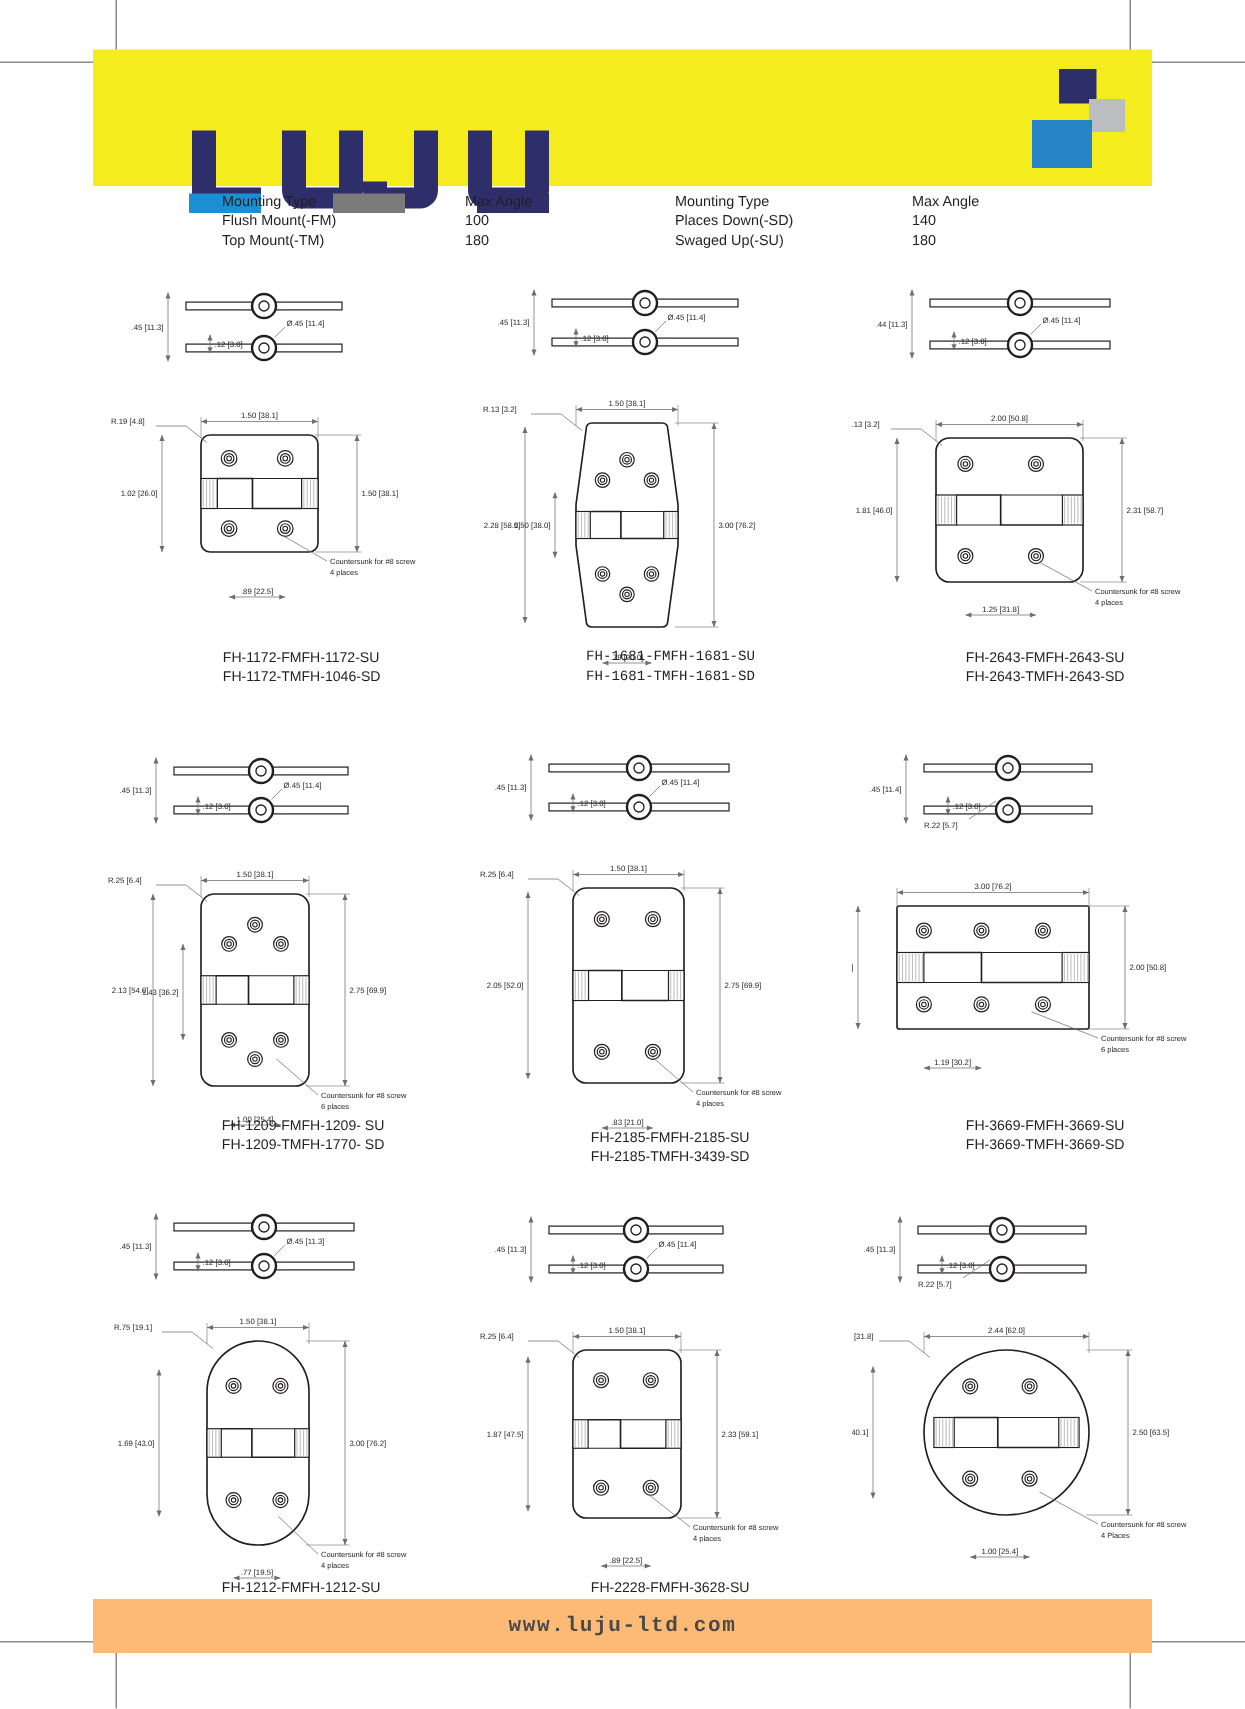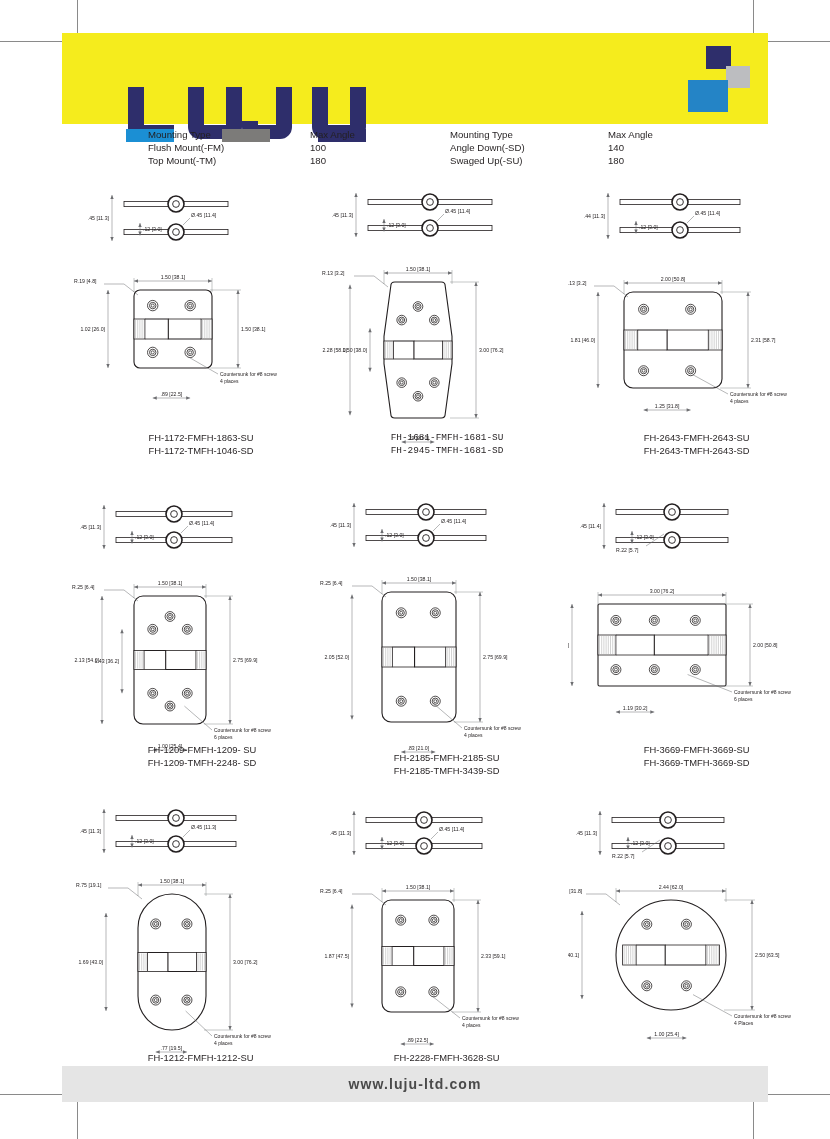--- a/index.html
+++ b/index.html
@@ -50,21 +50,21 @@
   .cell svg{display:block;position:absolute;left:0;top:0;}
 
   .partlabels{position:absolute;left:0;width:258px;text-align:center;
               font-size:9.4px;line-height:12.6px;color:#231f20;}
   .pl-row{white-space:pre;}
   .pl-a{display:inline-block;width:88px;text-align:right;}
   .pl-b{display:inline-block;width:88px;text-align:left;}
 
   
   .footer-band{position:absolute;left:62px;top:1066px;width:706px;height:36px;
-               background:#e5e5e5;}
+               background:#fdba74;font-family:Liberation Mono, monospace;}
   .footer-url{position:absolute;left:0;top:0;width:706px;height:36px;
               display:flex;align-items:center;justify-content:center;
               font-size:14px;font-weight:bold;letter-spacing:1.1px;
               color:#4a4a4a;}
 
   
   text{font-family:"Liberation Sans","DejaVu Sans",sans-serif;fill:#231f20;}
 </style>
 </head>
 <body>
@@ -111,21 +111,21 @@
 <div class="mount-table">
   <div class="mt-row mt-head">
     <span class="mt-c1">Mounting Type</span>
     <span class="mt-c2">Max Angle</span>
     <span class="mt-c3">Mounting Type</span>
     <span class="mt-c4">Max Angle</span>
   </div>
   <div class="mt-row">
     <span class="mt-c1">Flush Mount(-FM)</span>
     <span class="mt-c2">100</span>
-    <span class="mt-c3">Angle Down(-SD)</span>
+    <span class="mt-c3">Places Down(-SD)</span>
     <span class="mt-c4">140</span>
   </div>
   <div class="mt-row">
     <span class="mt-c1">Top Mount(-TM)</span>
     <span class="mt-c2">180</span>
     <span class="mt-c3">Swaged Up(-SU)</span>
     <span class="mt-c4">180</span>
   </div>
 </div>
 
@@ -200,21 +200,21 @@
             <path d="M118.16 216 l-4 -1.7 l0 3.4 Z" fill="#6d6e71"></path>
             <text x="99.44" y="213.8" font-size="5.2" text-anchor="middle" fill="#6d6e71">.89 [22.5]</text>
             <path d="M66 113 L52 102 L32 102" fill="none" stroke="#6d6e71" stroke-width="0.5"></path>
             <text x="2" y="100.5" font-size="5.2" text-anchor="start" fill="#6d6e71">R.19 [4.8]</text>
             <path d="M116.6 175.07999999999998 L146 192" fill="none" stroke="#6d6e71" stroke-width="0.5"></path>
             <text x="148" y="194" font-size="5" text-anchor="start" fill="#6d6e71">Countersunk for #8 screw</text>
             <text x="148" y="201" font-size="5" text-anchor="start" fill="#6d6e71">4 places</text>
           </g>
         </svg>
         <div class="partlabels" style="top: 250px;">
-          <div class="pl-row"><span class="pl-a">FH-1172-FM</span><span class="pl-b">FH-1863-SU</span></div>
+          <div class="pl-row"><span class="pl-a">FH-1172-FM</span><span class="pl-b">FH-1172-SU</span></div>
           <div class="pl-row"><span class="pl-a">FH-1172-TM</span><span class="pl-b">FH-1046-SD</span></div>
         </div>
       </div>
     <div class="cell c1" id="cell1">
         <svg width="258" height="310" viewBox="0 0 258 310">
           <g>
             <rect x="50" y="17.4" width="124" height="5.2" fill="#fff" stroke="#231f20" stroke-width="0.8"></rect>
             <circle cx="112" cy="20" r="8" fill="#fff" stroke="#231f20" stroke-width="1.6"></circle>
             <circle cx="112" cy="20" r="3.36" fill="#fff" stroke="#231f20" stroke-width="0.9"></circle>
             <rect x="50" y="43.4" width="124" height="5.2" fill="#fff" stroke="#231f20" stroke-width="0.8"></rect>
@@ -290,21 +290,21 @@
             <line x1="83.68" y1="260" x2="116.32" y2="260" stroke="#6d6e71" stroke-width="0.5"></line>
             <path d="M83.68 260 l4 -1.7 l0 3.4 Z" fill="#6d6e71"></path>
             <path d="M116.32 260 l-4 -1.7 l0 3.4 Z" fill="#6d6e71"></path>
             <text x="100" y="257.8" font-size="5.2" text-anchor="middle" fill="#6d6e71">.79 [20.0]</text>
             <path d="M70 105 L56 94 L36 94" fill="none" stroke="#6d6e71" stroke-width="0.5"></path>
             <text x="4" y="92.5" font-size="5.2" text-anchor="start" fill="#6d6e71">R.13 [3.2]</text>
           </g>
         </svg>
         <div class="partlabels" style="top: 250px; font-family: Liberation Mono, monospace;">
           <div class="pl-row"><span class="pl-a">FH-1681-FM</span><span class="pl-b">FH-1681-SU</span></div>
-          <div class="pl-row"><span class="pl-a">FH-2945-TM</span><span class="pl-b">FH-1681-SD</span></div>
+          <div class="pl-row"><span class="pl-a">FH-1681-TM</span><span class="pl-b">FH-1681-SD</span></div>
         </div>
       </div>
     <div class="cell c2" id="cell2">
         <svg width="258" height="310" viewBox="0 0 258 310">
           <g>
             <rect x="52" y="17.4" width="120" height="5.2" fill="#fff" stroke="#231f20" stroke-width="0.8"></rect>
             <circle cx="112" cy="20" r="8" fill="#fff" stroke="#231f20" stroke-width="1.6"></circle>
             <circle cx="112" cy="20" r="3.36" fill="#fff" stroke="#231f20" stroke-width="0.9"></circle>
             <rect x="52" y="45.4" width="120" height="5.2" fill="#fff" stroke="#231f20" stroke-width="0.8"></rect>
             <circle cx="112" cy="48" r="8" fill="#fff" stroke="#231f20" stroke-width="1.6"></circle>
@@ -461,21 +461,21 @@
             <text x="98" y="255.8" font-size="5.2" text-anchor="middle" fill="#6d6e71">1.00 [25.4]</text>
             <path d="M66 109 L52 98 L32 98" fill="none" stroke="#6d6e71" stroke-width="0.5"></path>
             <text x="0" y="96.5" font-size="5.2" text-anchor="start" fill="#6d6e71">R.25 [6.4]</text>
             <path d="M112.4 214.07999999999998 L140 238" fill="none" stroke="#6d6e71" stroke-width="0.5"></path>
             <text x="142" y="240" font-size="5" text-anchor="start" fill="#6d6e71">Countersunk for #8 screw</text>
             <text x="142" y="247" font-size="5" text-anchor="start" fill="#6d6e71">6 places</text>
           </g>
         </svg>
         <div class="partlabels" style="top: 252px;">
           <div class="pl-row"><span class="pl-a">FH-1209-FM</span><span class="pl-b">FH-1209- SU</span></div>
-          <div class="pl-row"><span class="pl-a">FH-1209-TM</span><span class="pl-b">FH-2248- SD</span></div>
+          <div class="pl-row"><span class="pl-a">FH-1209-TM</span><span class="pl-b">FH-1770- SD</span></div>
         </div>
       </div>
     <div class="cell c1" id="cell4">
         <svg width="258" height="310" viewBox="0 0 258 310">
           <g>
             <rect x="48" y="17.4" width="120" height="5.2" fill="#fff" stroke="#231f20" stroke-width="0.8"></rect>
             <circle cx="108" cy="20" r="8" fill="#fff" stroke="#231f20" stroke-width="1.6"></circle>
             <circle cx="108" cy="20" r="3.36" fill="#fff" stroke="#231f20" stroke-width="0.9"></circle>
             <rect x="48" y="43.4" width="120" height="5.2" fill="#fff" stroke="#231f20" stroke-width="0.8"></rect>
             <circle cx="108" cy="46" r="8" fill="#fff" stroke="#231f20" stroke-width="1.6"></circle>

